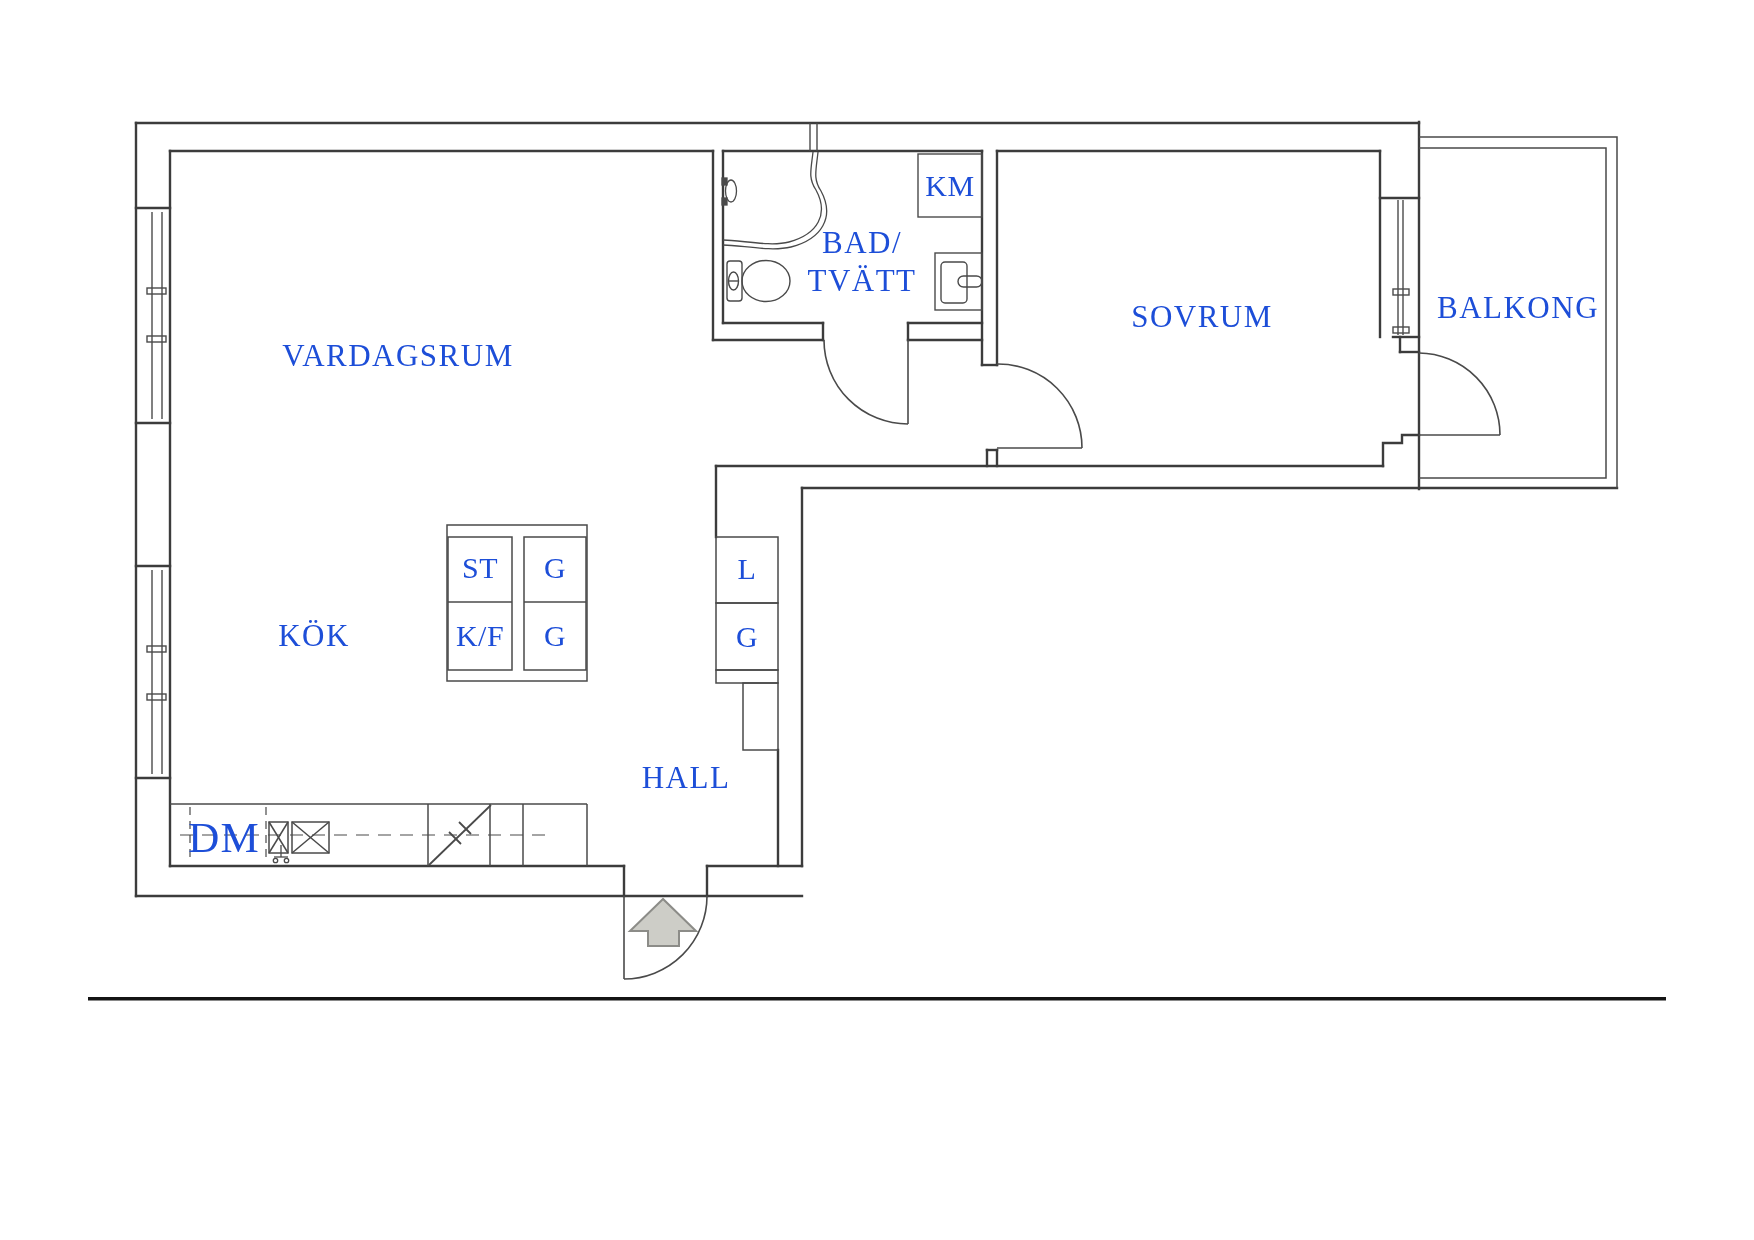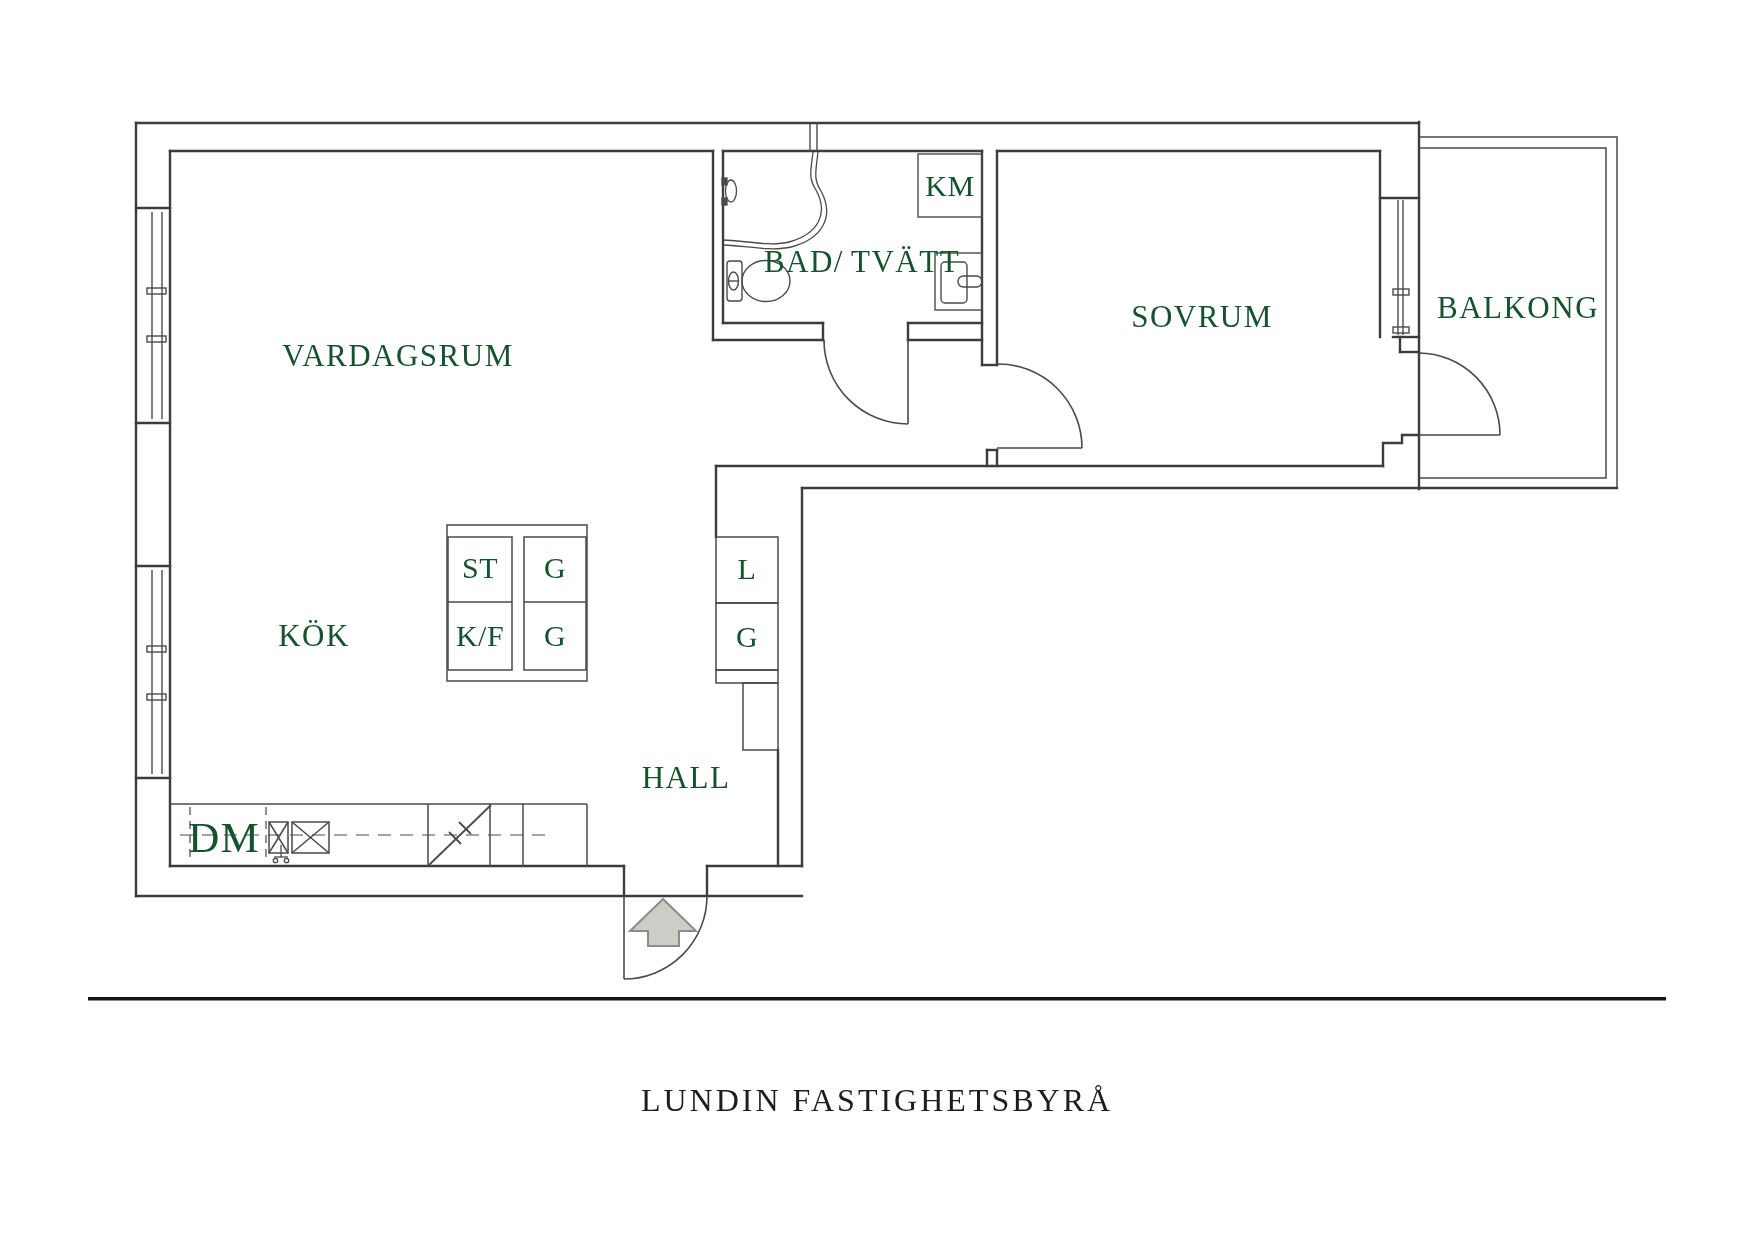--- a/index.html
+++ b/index.html
@@ -4,25 +4,25 @@
 <style>
   html,body{margin:0;padding:0;background:#ffffff;}
   .stage{
     position:relative;width:1754px;height:1240px;background:#ffffff;overflow:hidden;
     font-family:"Liberation Serif","DejaVu Serif",serif;color:#1d1d1d;
   }
   .plan{position:absolute;left:0;top:0;width:1754px;height:1240px;}
   .lbl{
     position:absolute;transform:translate(-50%,-50%);
     white-space:nowrap;line-height:1;letter-spacing:1.5px;
-    font-size:31px;color:#14532d;
+    font-size:31px;color:#1d4ed8;
   }
   .lbl.small{font-size:30px;letter-spacing:0.5px;}
   .lbl.dm{font-size:43px;letter-spacing:1px;}
-  .bath{display:flex;flex-direction:row;align-items:center;gap:7px;text-align:center;}
+  .bath{display:flex;flex-direction:column;align-items:center;gap:7px;text-align:center;}
   .footer-disclaimer{
     position:absolute;left:877px;top:1061px;transform:translate(-50%,-50%);
     font-style:italic;font-size:30px;letter-spacing:0.5px;white-space:nowrap;
   }
   .footer-brand{
     position:absolute;left:877px;top:1100px;transform:translate(-50%,-50%);
     font-size:32px;letter-spacing:3px;white-space:nowrap;
   }
 </style>
 </head>
@@ -220,15 +220,14 @@
 
   <div class="lbl small" style="left:950px;top:186px">KM</div>
   <div class="lbl small" style="left:480px;top:568px">ST</div>
   <div class="lbl small" style="left:480px;top:636px">K/F</div>
   <div class="lbl small" style="left:555px;top:568px">G</div>
   <div class="lbl small" style="left:555px;top:636px">G</div>
   <div class="lbl small" style="left:747px;top:569px">L</div>
   <div class="lbl small" style="left:747px;top:637px">G</div>
   <div class="lbl dm" style="left:224px;top:837px">DM</div>
 
-  <div class="footer-brand">LUNDIN FASTIGHETSBYRÅ</div>
 
 </div>
 
 </body></html>

